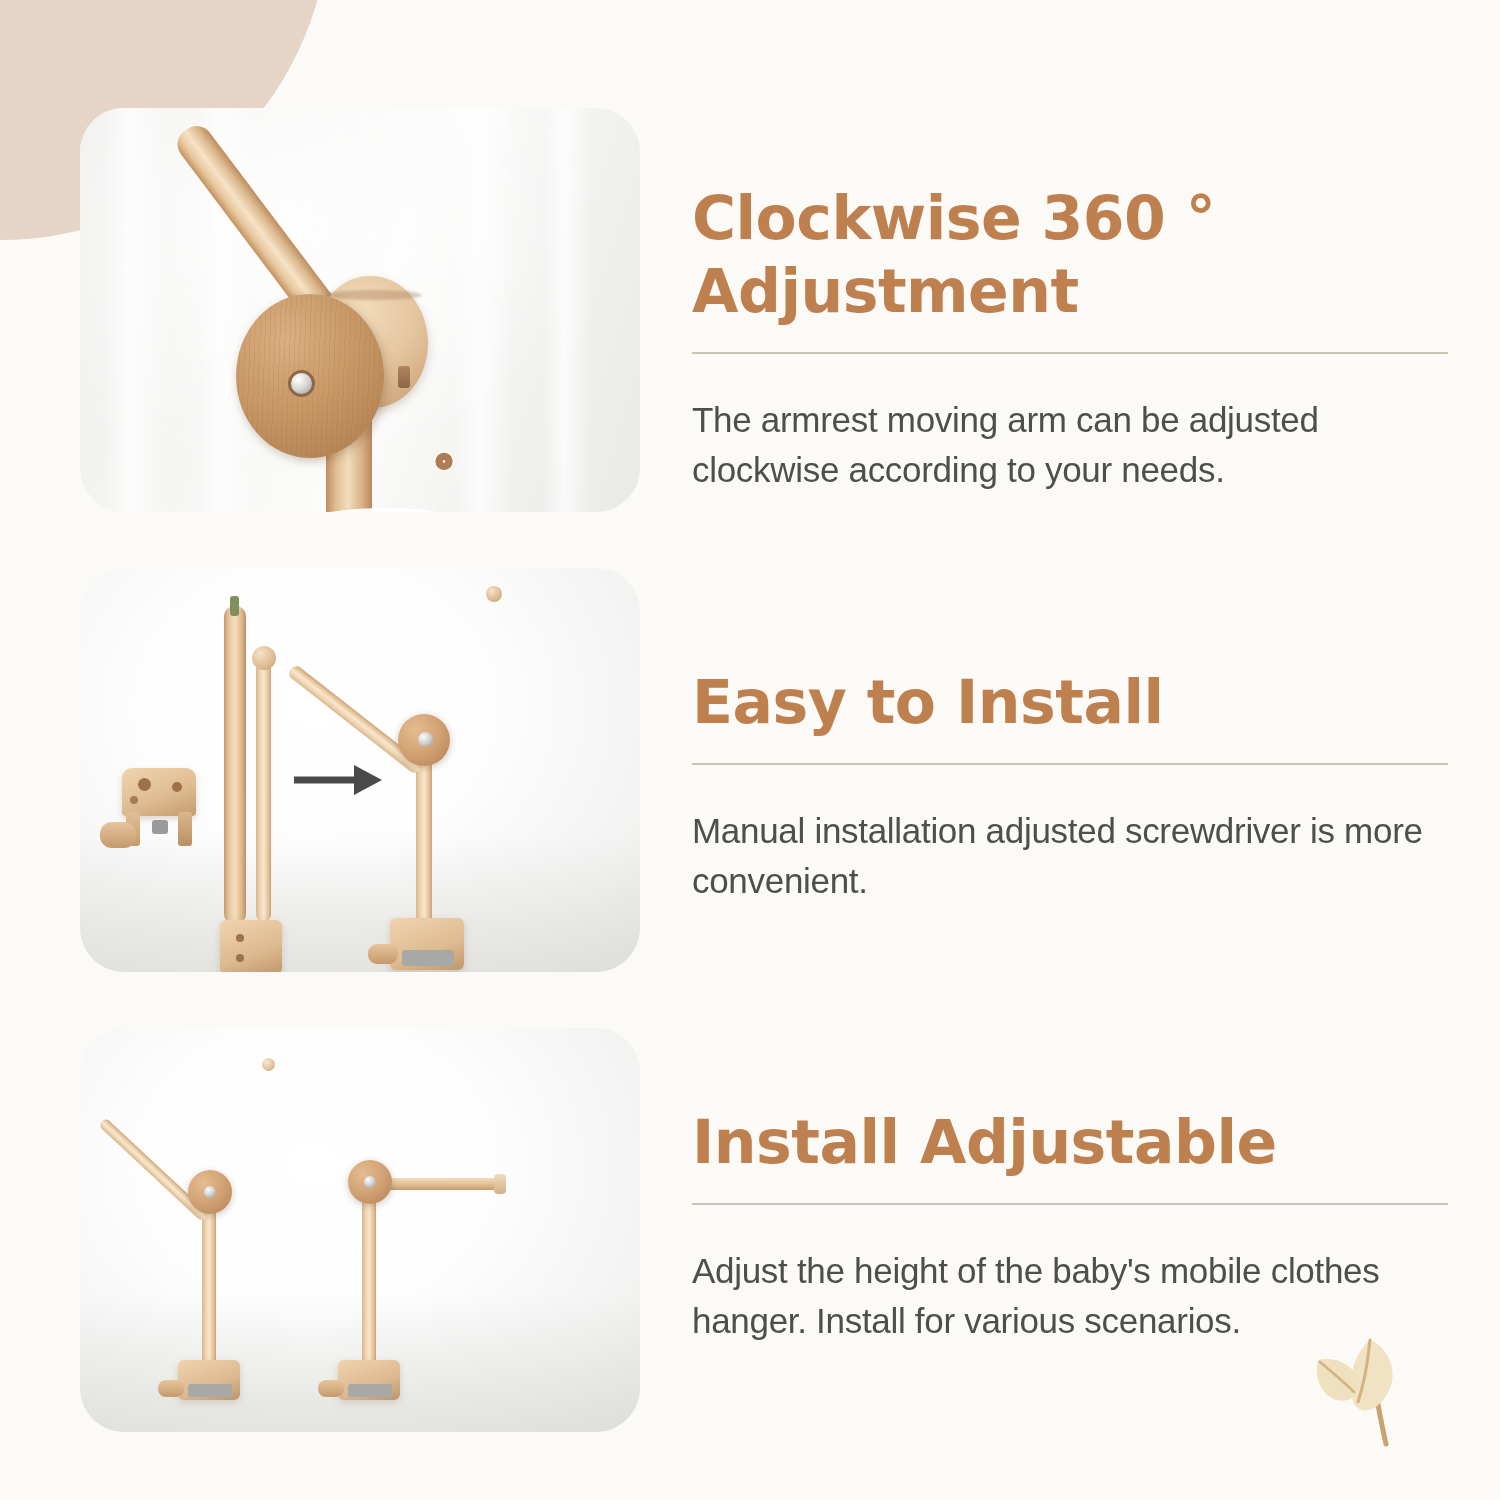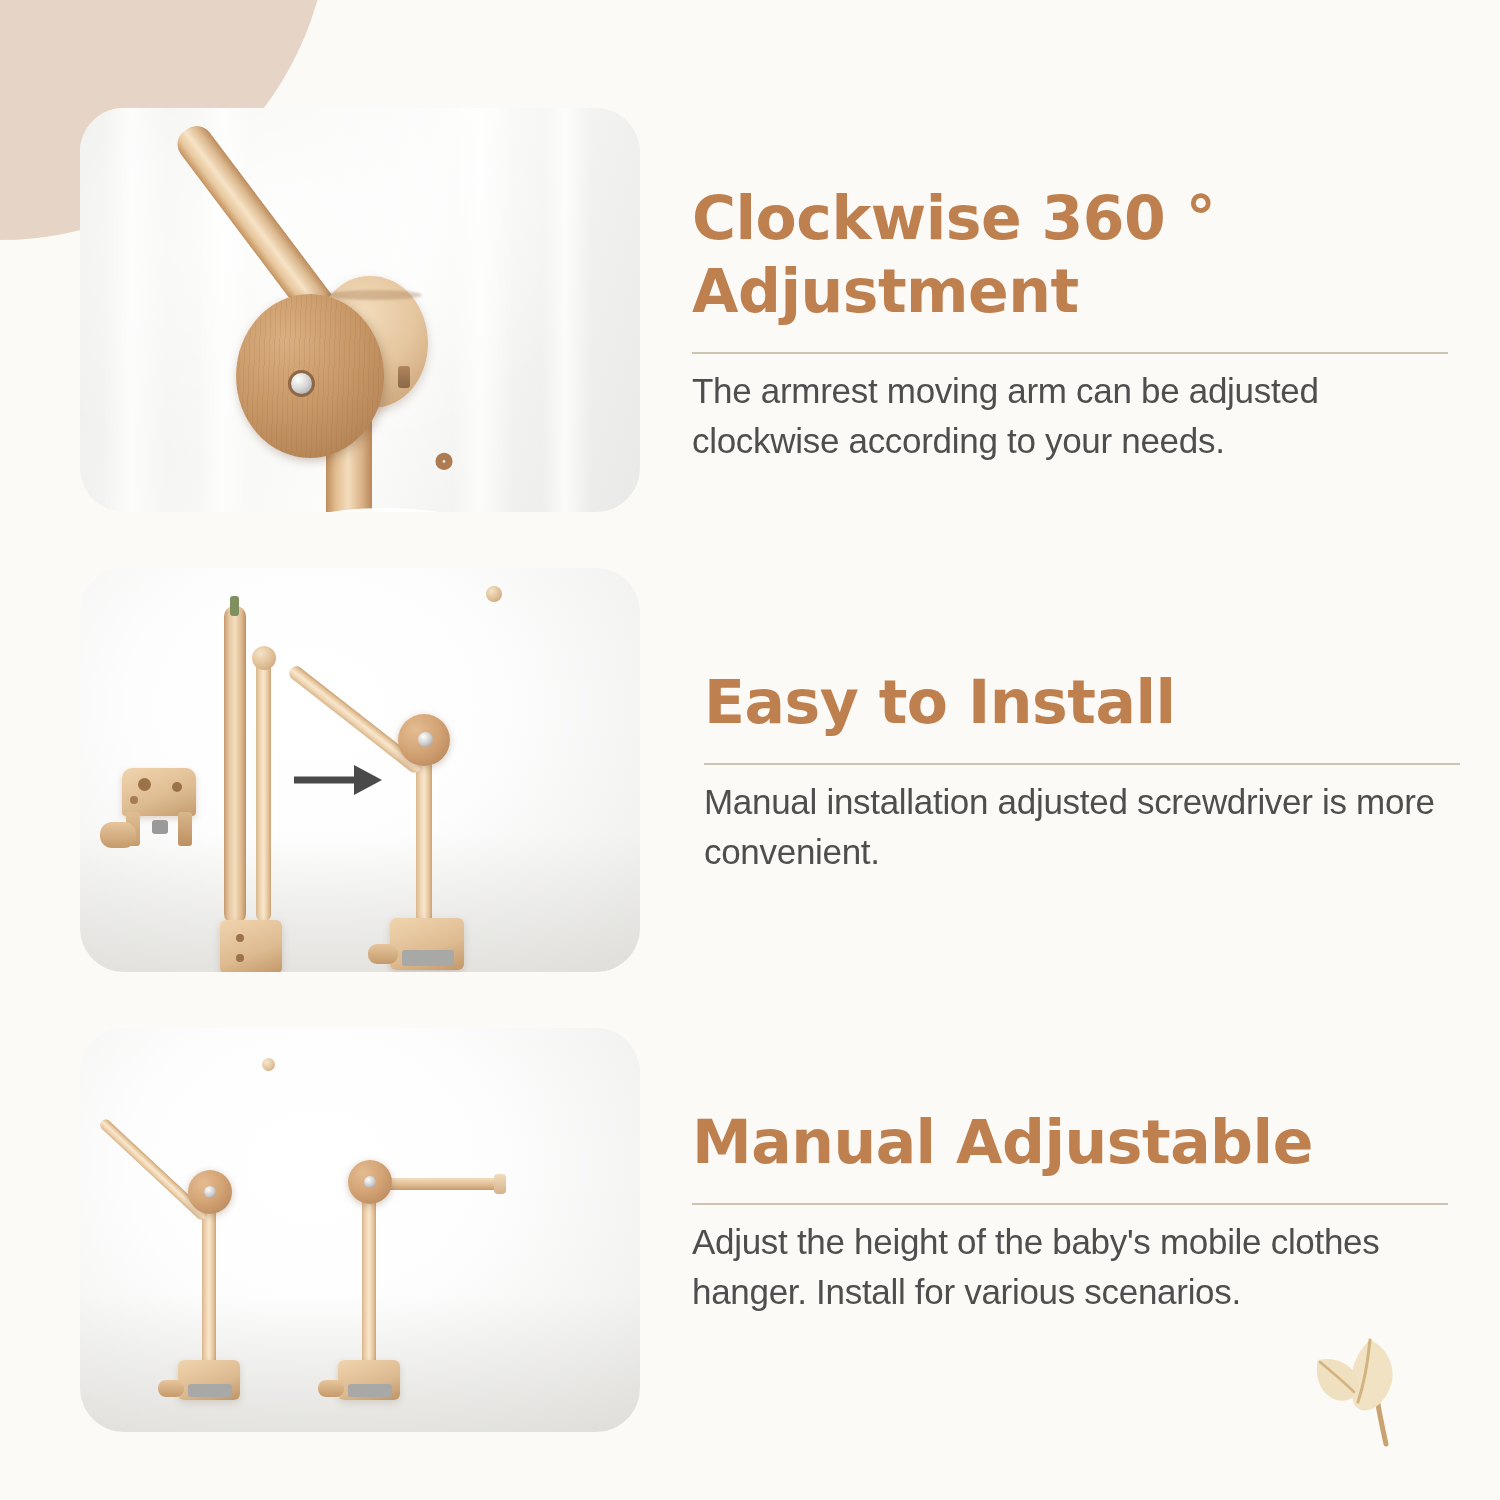--- a/index.html
+++ b/index.html
@@ -33,21 +33,21 @@
 
   
   .row {
     position: absolute;
     left: 0;
     width: 1500px;
     display: flex;
     align-items: flex-start;
   }
   #row-0 { top: 108px;  height: 404px; }
-  #row-1 { top: 568px;  height: 404px; gap: 12px; }
+  #row-1 { top: 568px;  height: 404px; }
   #row-2 { top: 1028px; height: 404px; }
 
   
   .photo-card {
     position: relative;
     margin-left: 80px;
     width: 560px;
     height: 404px;
     border-radius: 44px;
     overflow: hidden;
@@ -221,21 +221,21 @@
     white-space: pre-line;
   }
   .divider {
     height: 2px;
     background: #BDB09C;
     opacity: .75;
     margin: 24px 0 0 0;
     width: 756px;
   }
   .feat-desc {
-    margin-top: 12px;
+    margin-top: 41px;
     color: #4E4E4E;
     font-family: "Liberation Sans", sans-serif;
     font-size: 35px;
     line-height: 1.42;
     letter-spacing: -0.3px;
     max-width: 760px;
   }
 
   #row-0 .text-col { padding-top: 74px; }
   #row-1 .text-col { padding-top: 98px; }
@@ -390,21 +390,21 @@
         <div class="hub-screw" style="left:284px;top:148px;width:12px;height:12px;"></div>
         <div style="position:absolute;left:258px;top:332px;width:62px;height:40px;border-radius:6px;
                     background:linear-gradient(160deg,#F0D4AE 0%,#DCB98F 60%,#BF9468 100%);box-shadow:0 3px 7px rgba(140,108,76,.22);"></div>
         <div style="position:absolute;left:268px;top:356px;width:44px;height:13px;border-radius:3px;background:#A8A8A6;"></div>
         <div style="position:absolute;left:238px;top:352px;width:26px;height:17px;border-radius:8px;
                     background:linear-gradient(180deg,#E6C59D,#C59A6B);"></div>
       </div>
     </div>
 
     <div class="text-col">
-      <div class="feat-title">Manual Adjustable</div>
+      <div class="feat-title">Install Adjustable</div>
       <div class="divider"></div>
       <div class="feat-desc">Adjust the height of the baby's mobile clothes hanger. Install for various scenarios.</div>
     </div>
   </div>
 
   <div class="sprig">
     <svg viewBox="0 0 200 214" aria-hidden="true">
       <path d="M128 186 C120 150 114 116 112 86" stroke="#C9A470" stroke-width="5" fill="none" stroke-linecap="round"></path>
       <path d="M120 146 C104 136 88 126 72 112" stroke="#C9A470" stroke-width="4.5" fill="none" stroke-linecap="round"></path>
       <path d="M112 82 C96 96 88 122 96 146 C106 160 124 150 132 130 C140 110 128 88 112 82 Z" fill="#F0E2C2"></path>

